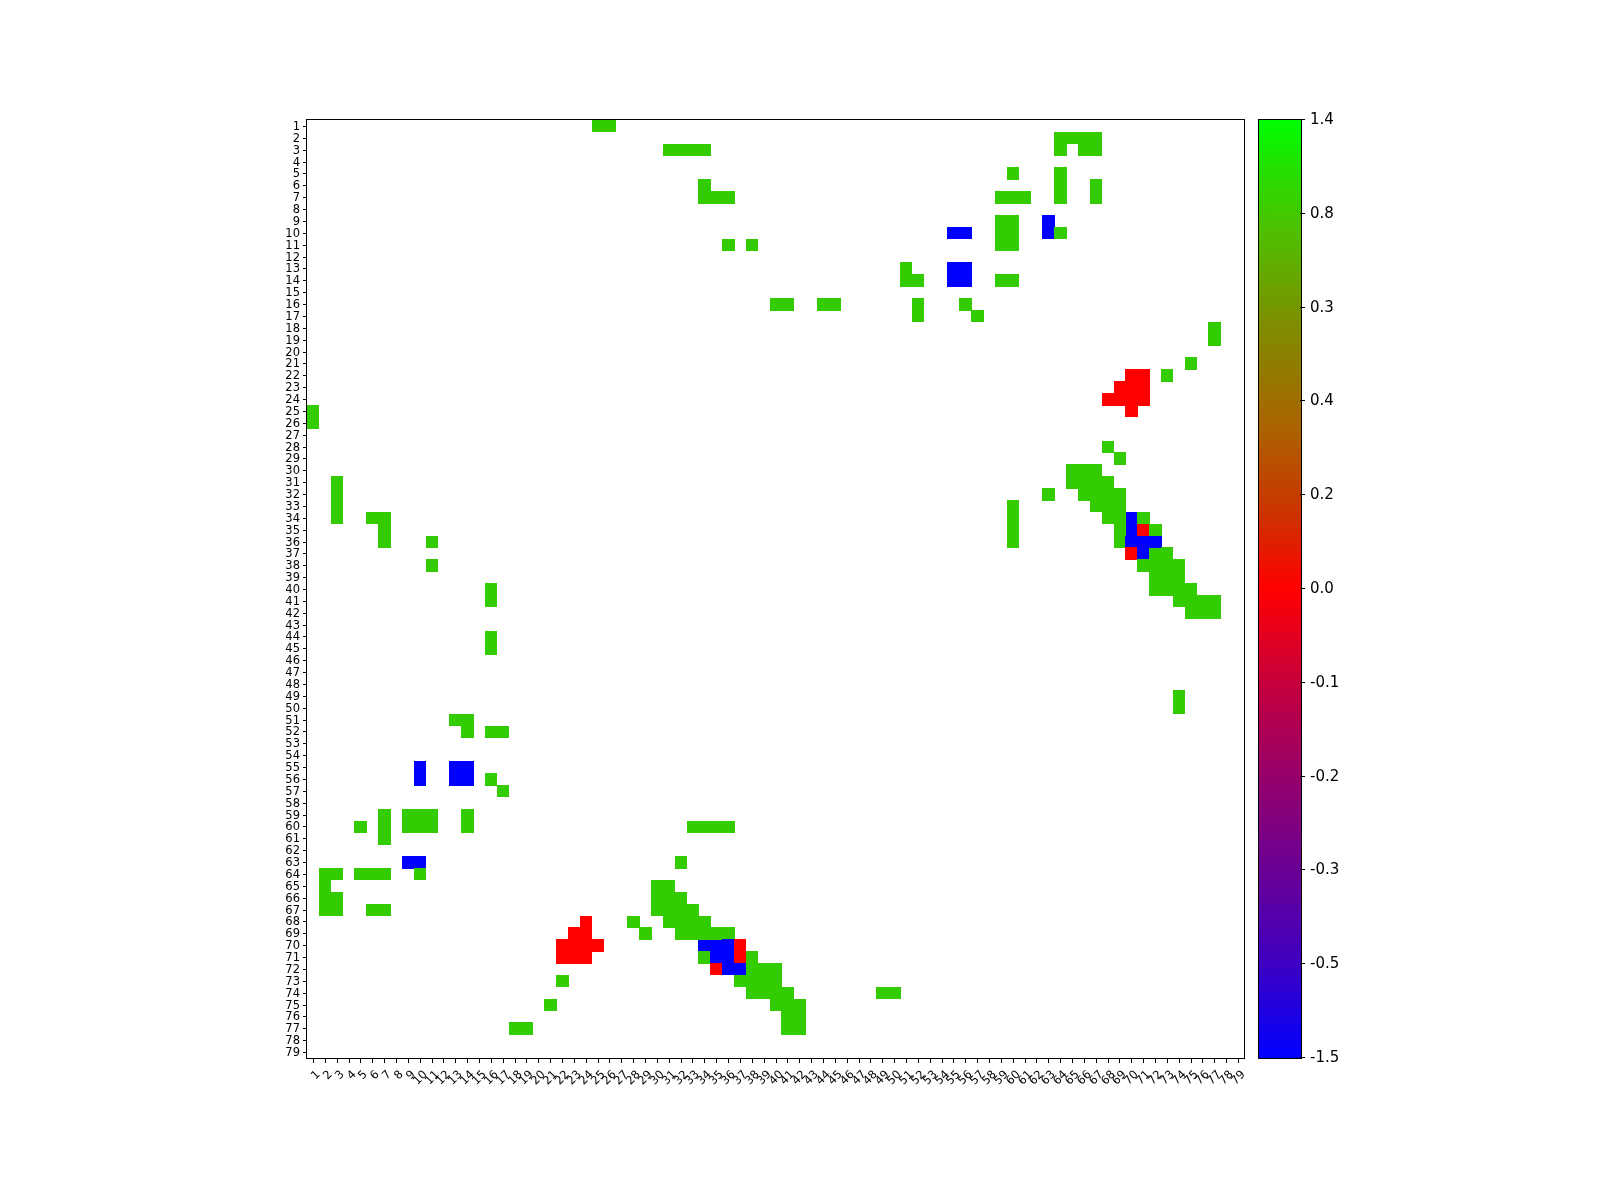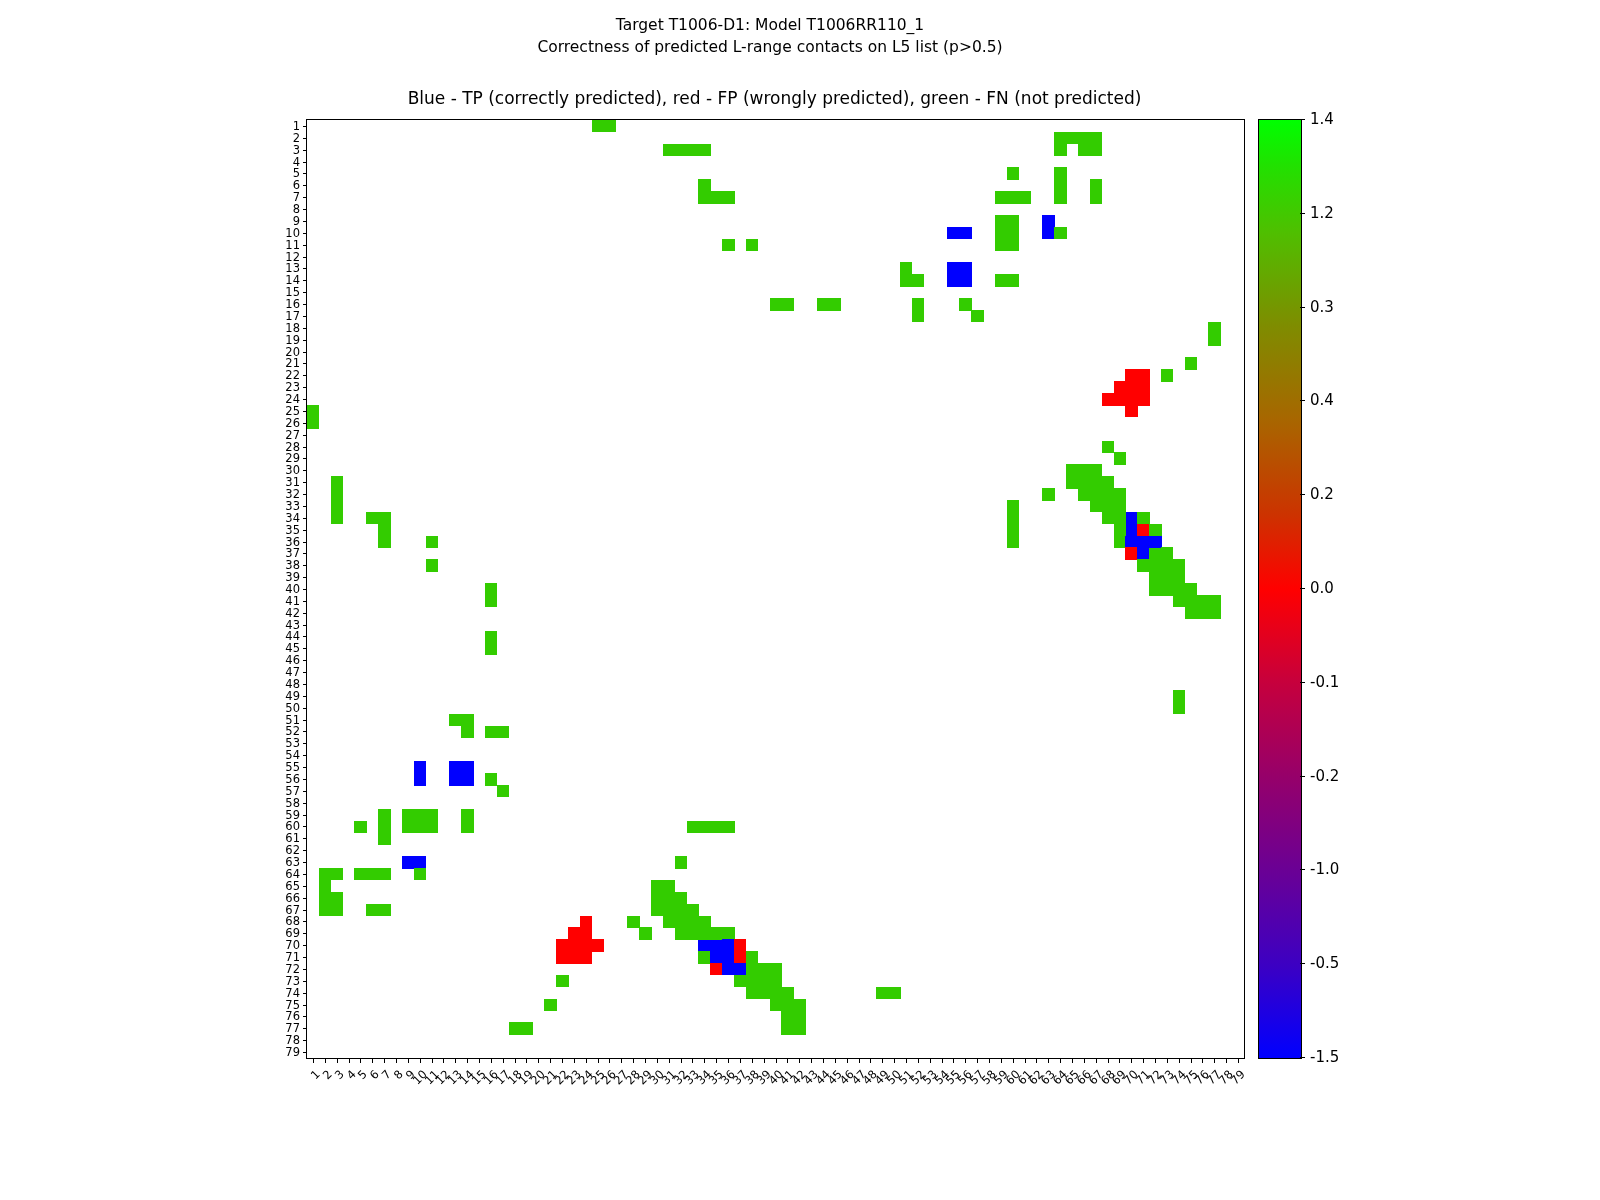--- a/index.html
+++ b/index.html
@@ -84,23 +84,20 @@
     position:absolute;left:1310px;
     font-size:15px;white-space:nowrap;
     transform:translateY(-50%);
   }
 </style>
 </head>
 <body>
 
 <div class="figure">
 
-  <div class="suptitle">Target T1006-D1: Model T1006RR110_1
-Correctness of predicted L-range contacts on L5 list (p&gt;0.5)</div>
-  <div class="axtitle">Blue - TP (correctly predicted), red - FP (wrongly predicted), green - FN (not predicted)</div>
 
   <div class="plot">
     <div class="cells" id="cells-layer">
         <div class="cell" style="left: 296.519px; top: 0px; width: 12.4608px; height: 12.4734px; background: rgb(51, 204, 0);"></div>
         <div class="cell" style="left: 0px; top: 296.835px; width: 12.4608px; height: 12.4734px; background: rgb(51, 204, 0);"></div>
         <div class="cell" style="left: 0px; top: 284.962px; width: 12.4608px; height: 12.4734px; background: rgb(51, 204, 0);"></div>
         <div class="cell" style="left: 284.658px; top: 0px; width: 12.4608px; height: 12.4734px; background: rgb(51, 204, 0);"></div>
         <div class="cell" style="left: 367.684px; top: 23.7468px; width: 12.4608px; height: 12.4734px; background: rgb(51, 204, 0);"></div>
         <div class="cell" style="left: 23.7215px; top: 368.076px; width: 12.4608px; height: 12.4734px; background: rgb(51, 204, 0);"></div>
         <div class="cell" style="left: 391.405px; top: 23.7468px; width: 12.4608px; height: 12.4734px; background: rgb(51, 204, 0);"></div>
@@ -672,34 +669,34 @@
         <div class="ytick-mark" style="top: 932.063px;"></div>
         <div class="ytick-label" style="left: -48px; width: 41px; top: 932.063px;">79</div>
       </div>
   </div>
 
   <div class="cbar"></div>
   <div id="cbar-ticks">
       <div class="cbar-tick" style="top: 119px;"></div>
       <div class="cbar-label" style="top: 119px;">1.4</div>
       <div class="cbar-tick" style="top: 212.8px;"></div>
-      <div class="cbar-label" style="top: 212.8px;">1.2</div>
+      <div class="cbar-label" style="top: 212.8px;">0.8</div>
       <div class="cbar-tick" style="top: 306.6px;"></div>
       <div class="cbar-label" style="top: 306.6px;">0.3</div>
       <div class="cbar-tick" style="top: 400.4px;"></div>
       <div class="cbar-label" style="top: 400.4px;">0.4</div>
       <div class="cbar-tick" style="top: 494.2px;"></div>
       <div class="cbar-label" style="top: 494.2px;">0.2</div>
       <div class="cbar-tick" style="top: 588px;"></div>
       <div class="cbar-label" style="top: 588px;">0.0</div>
       <div class="cbar-tick" style="top: 681.8px;"></div>
       <div class="cbar-label" style="top: 681.8px;">-0.1</div>
       <div class="cbar-tick" style="top: 775.6px;"></div>
       <div class="cbar-label" style="top: 775.6px;">-0.2</div>
       <div class="cbar-tick" style="top: 869.4px;"></div>
-      <div class="cbar-label" style="top: 869.4px;">-1.0</div>
+      <div class="cbar-label" style="top: 869.4px;">-0.3</div>
       <div class="cbar-tick" style="top: 963.2px;"></div>
       <div class="cbar-label" style="top: 963.2px;">-0.5</div>
       <div class="cbar-tick" style="top: 1057px;"></div>
       <div class="cbar-label" style="top: 1057px;">-1.5</div>
     </div>
 
 </div>
 
 </body></html>

